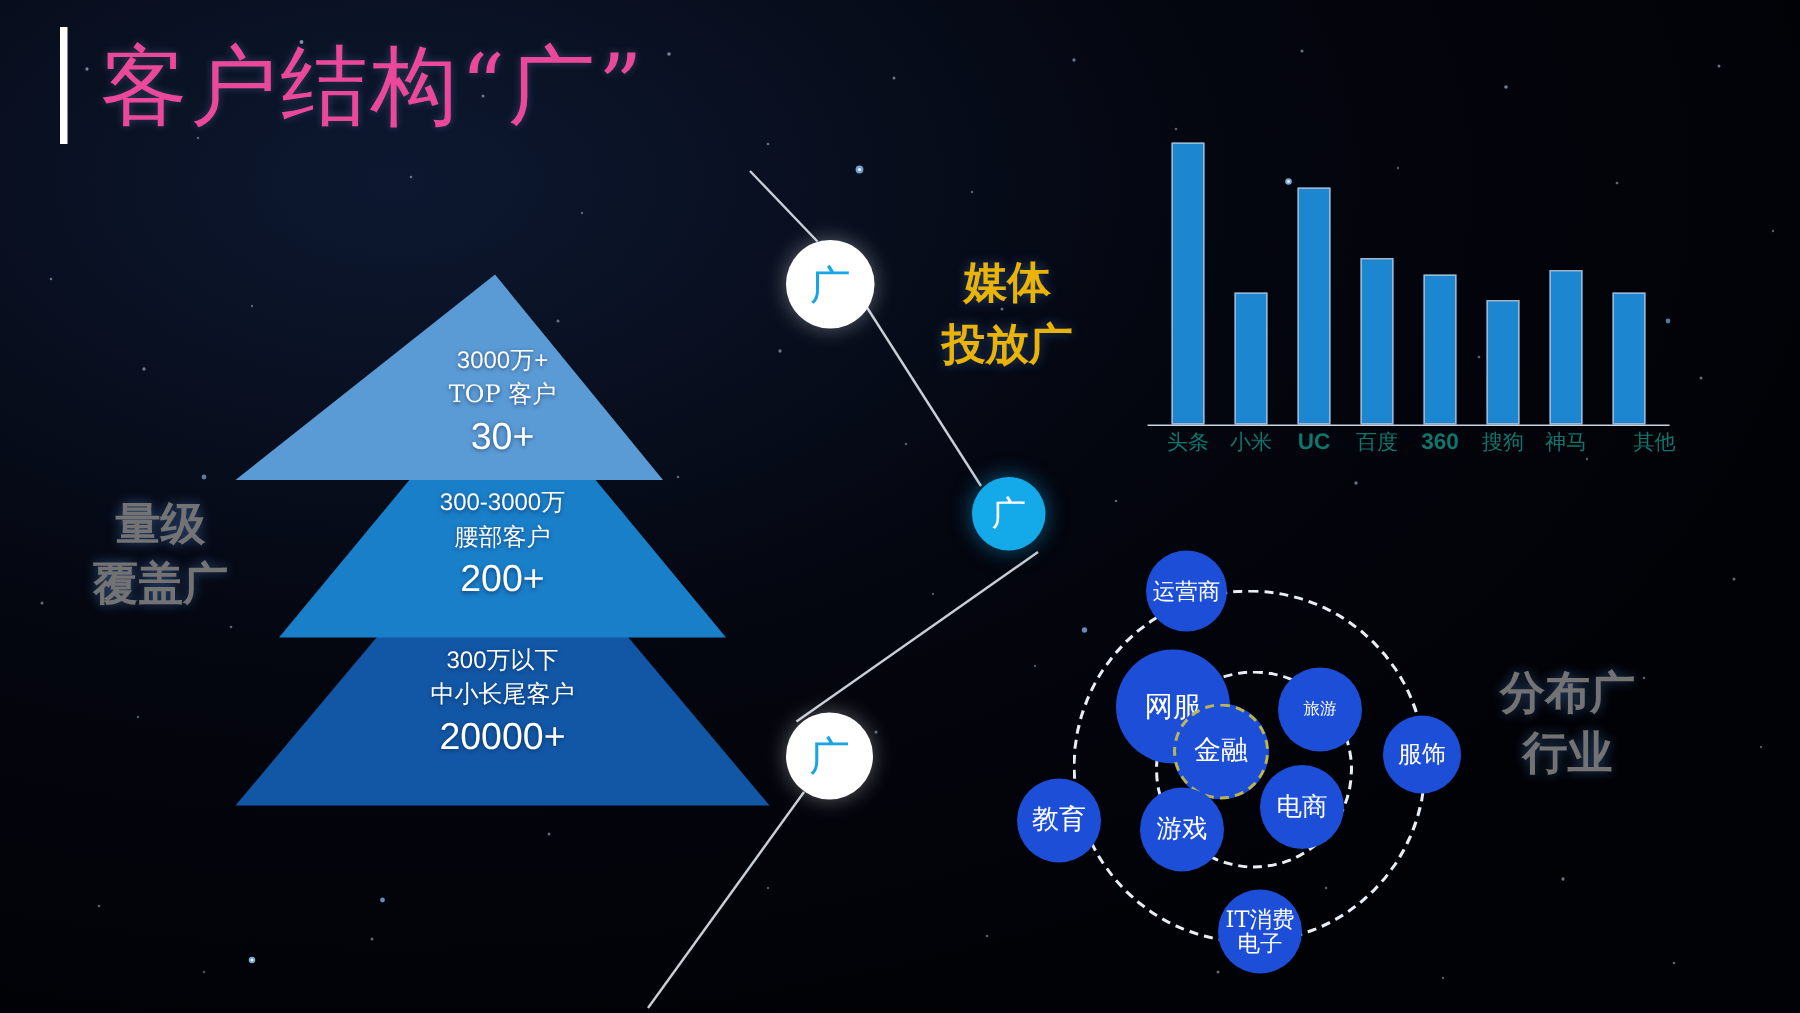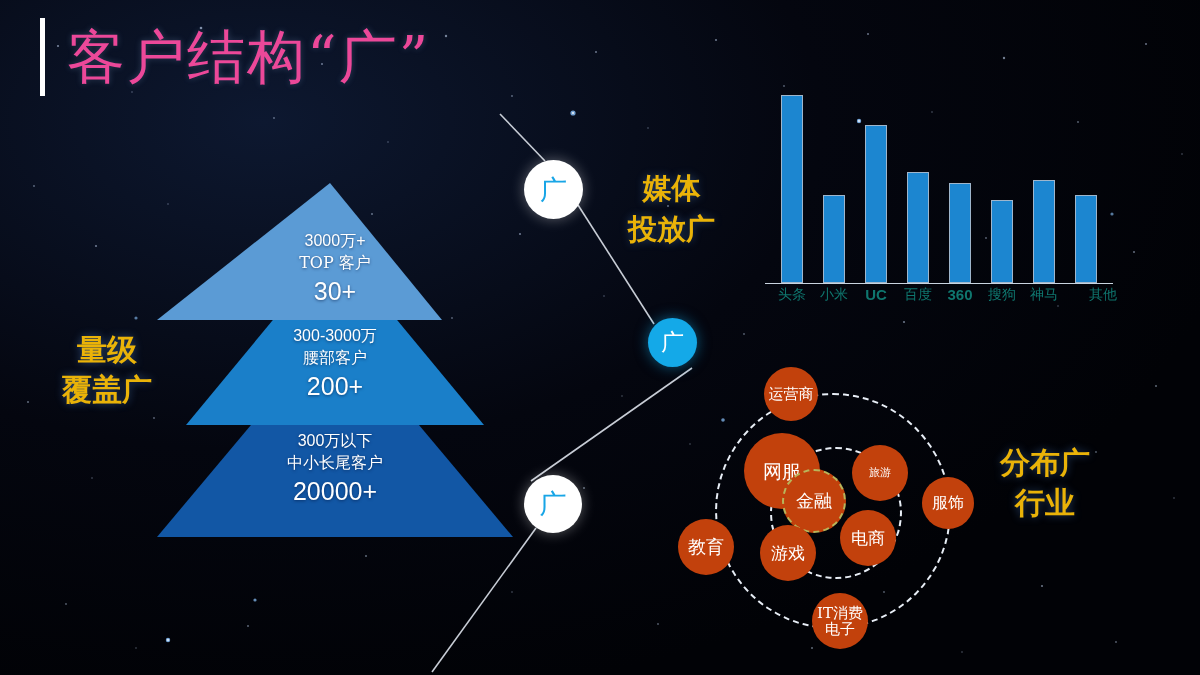--- a/index.html
+++ b/index.html
@@ -23,21 +23,21 @@
   .title-bar{width:5px;height:78px;background:#ffffff;margin-right:22px;}
   .title-text{
     color:#ec4899;font-size:58px;line-height:1;font-weight:400;
     font-family:"DejaVu Serif","Liberation Serif",serif;
     letter-spacing:2px;white-space:nowrap;
     text-shadow:0 0 6px rgba(160,200,255,.25);
   }
 
   
   .side-label{
-    position:absolute;color:#eab308;text-align:center;
+    position:absolute;color:#737373;text-align:center;
     font-family:"DejaVu Serif","Liberation Serif",serif;
     font-size:30px;line-height:1.32;font-weight:700;
     text-shadow:0 0 8px rgba(90,150,230,.45);
     white-space:nowrap;
   }
   #label-left{left:62px;top:330px;}
   #label-right{left:1000px;top:443px;}
 
   
   .pyramid{position:absolute;left:140px;top:175px;width:390px;height:375px;}
@@ -83,21 +83,21 @@
   .tick{
     position:absolute;top:0;text-align:center;color:#0f766e;font-size:14px;
     font-family:"DejaVu Serif","Liberation Serif",serif;white-space:nowrap;
   }
   .tick.latin{font-family:"Liberation Sans",sans-serif;font-weight:700;font-size:15px;}
 
   
   .cluster{position:absolute;left:660px;top:355px;width:350px;height:310px;}
   .ring{position:absolute;border-radius:50%;border:2px dashed #e8eef6;}
   .bub{
-    position:absolute;border-radius:50%;background:#c2410c;color:#ffffff;
+    position:absolute;border-radius:50%;background:#1d4ed8;color:#ffffff;
     display:flex;align-items:center;justify-content:center;text-align:center;
     font-family:"DejaVu Serif","Liberation Serif",serif;line-height:1.08;
   }
   .bub.gold{border:2px dashed #b9b45a;box-sizing:border-box;}
 </style>
 </head>
 <body>
 
 <div id="slide">
 

